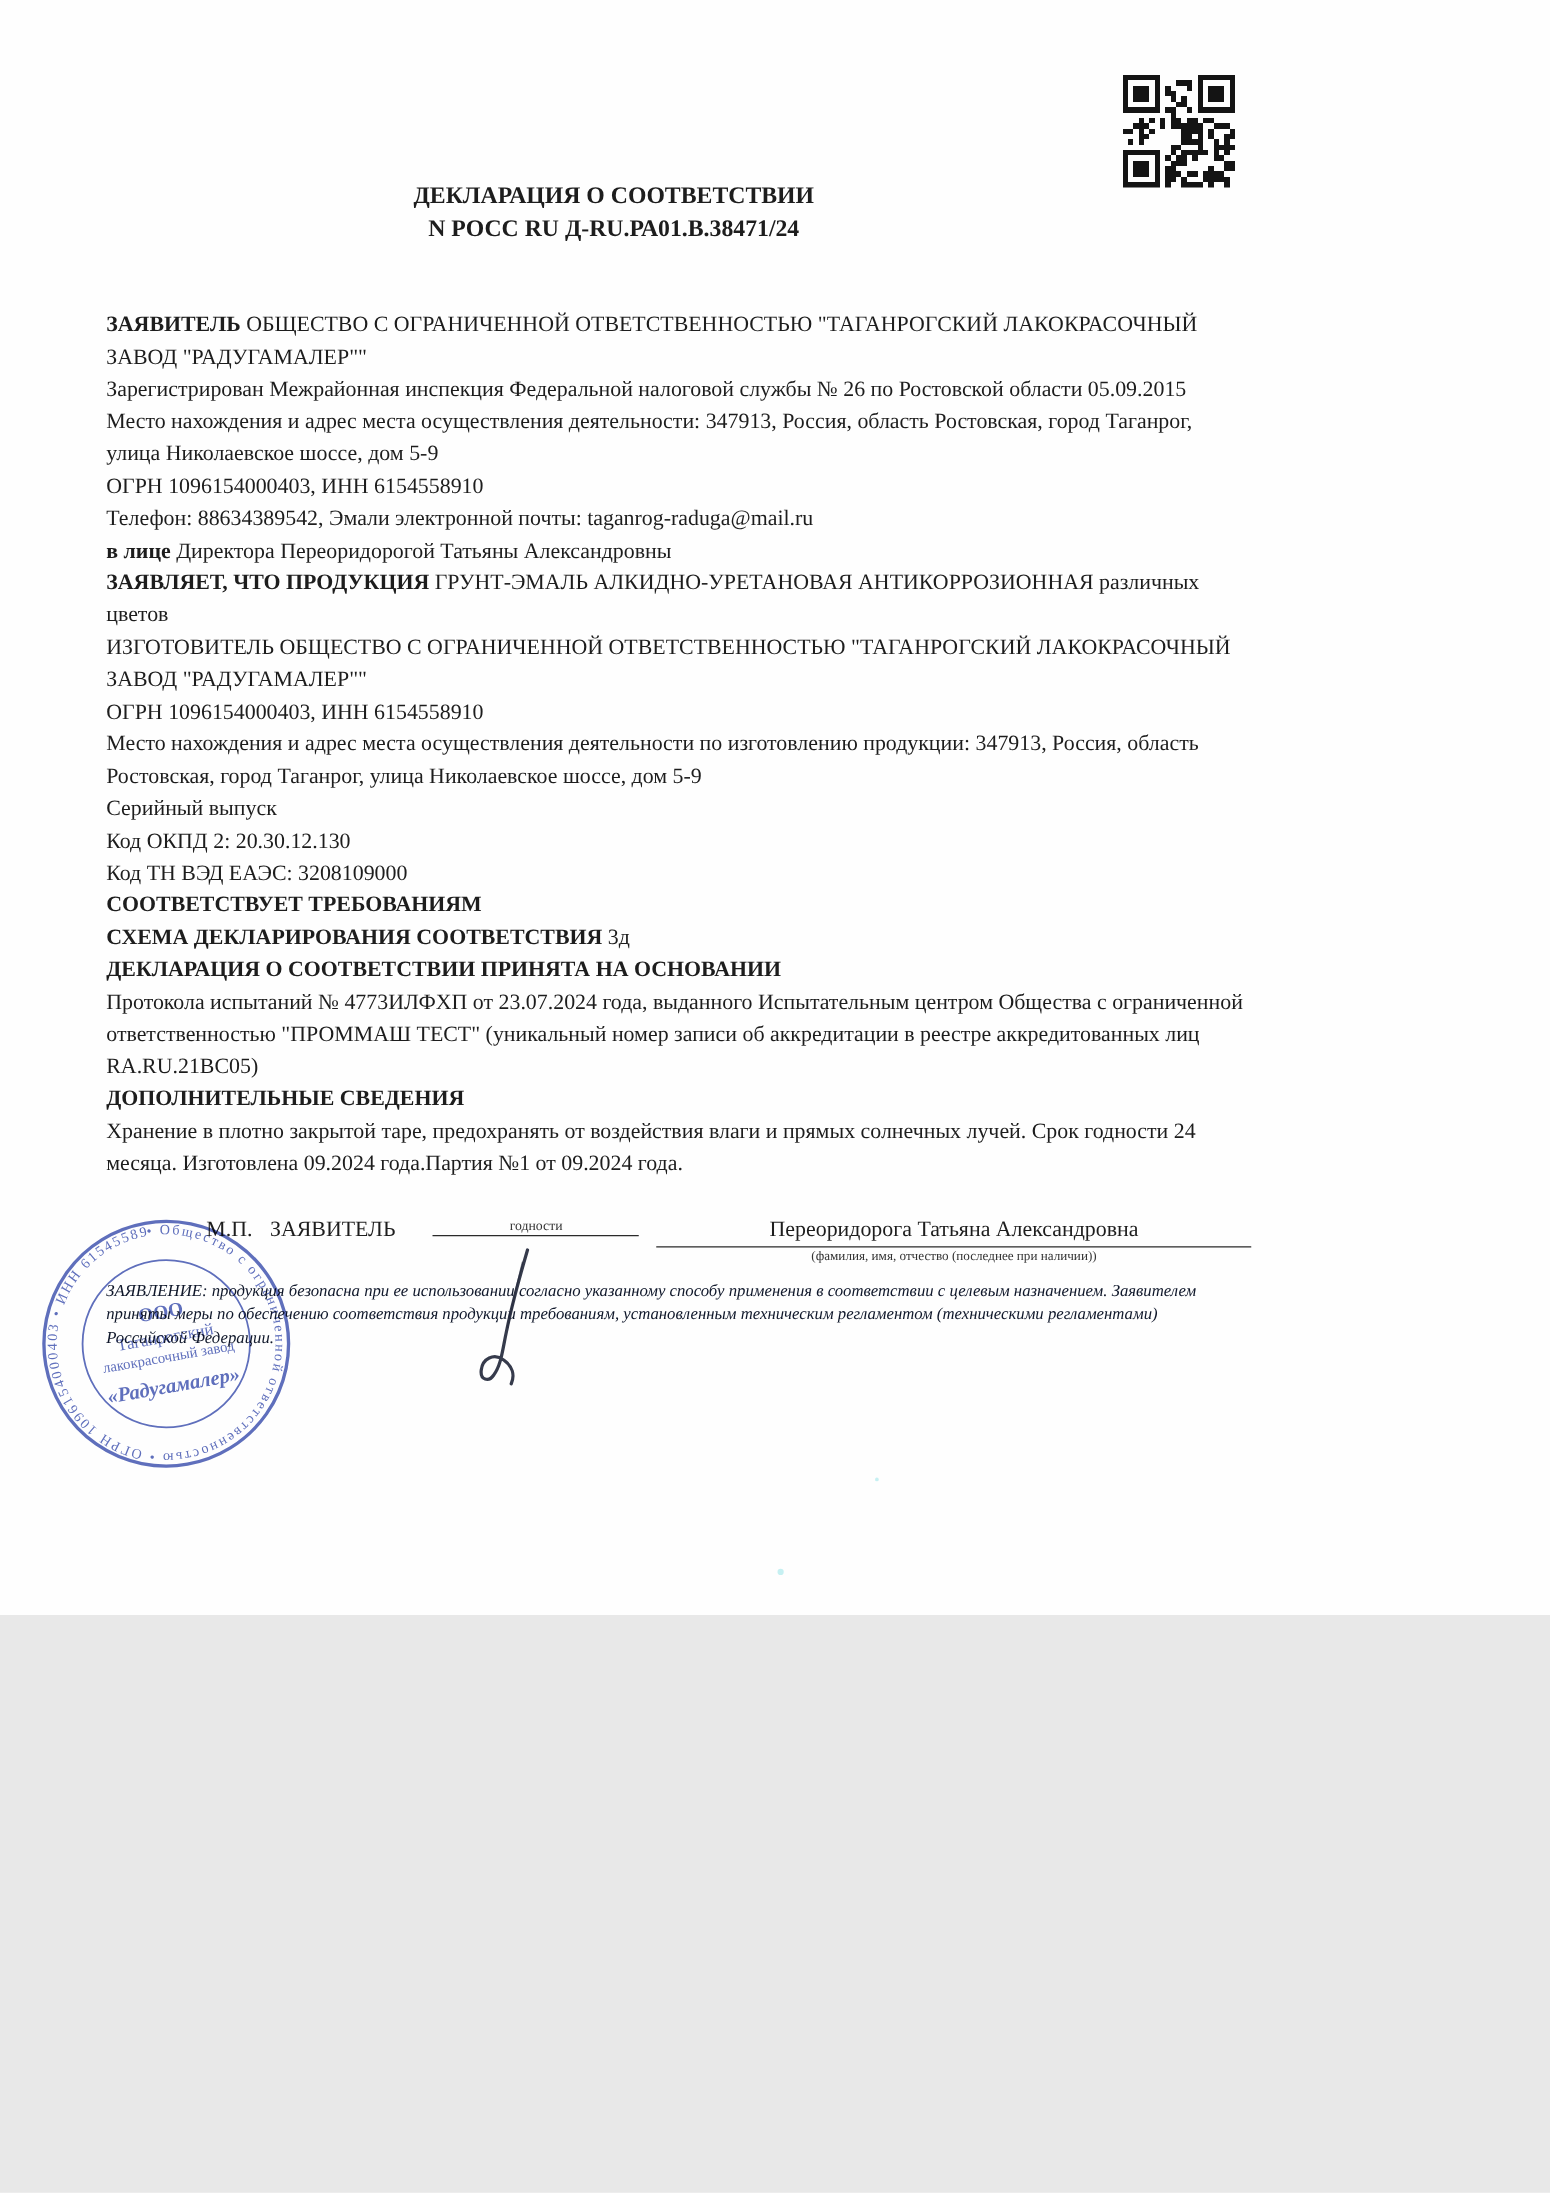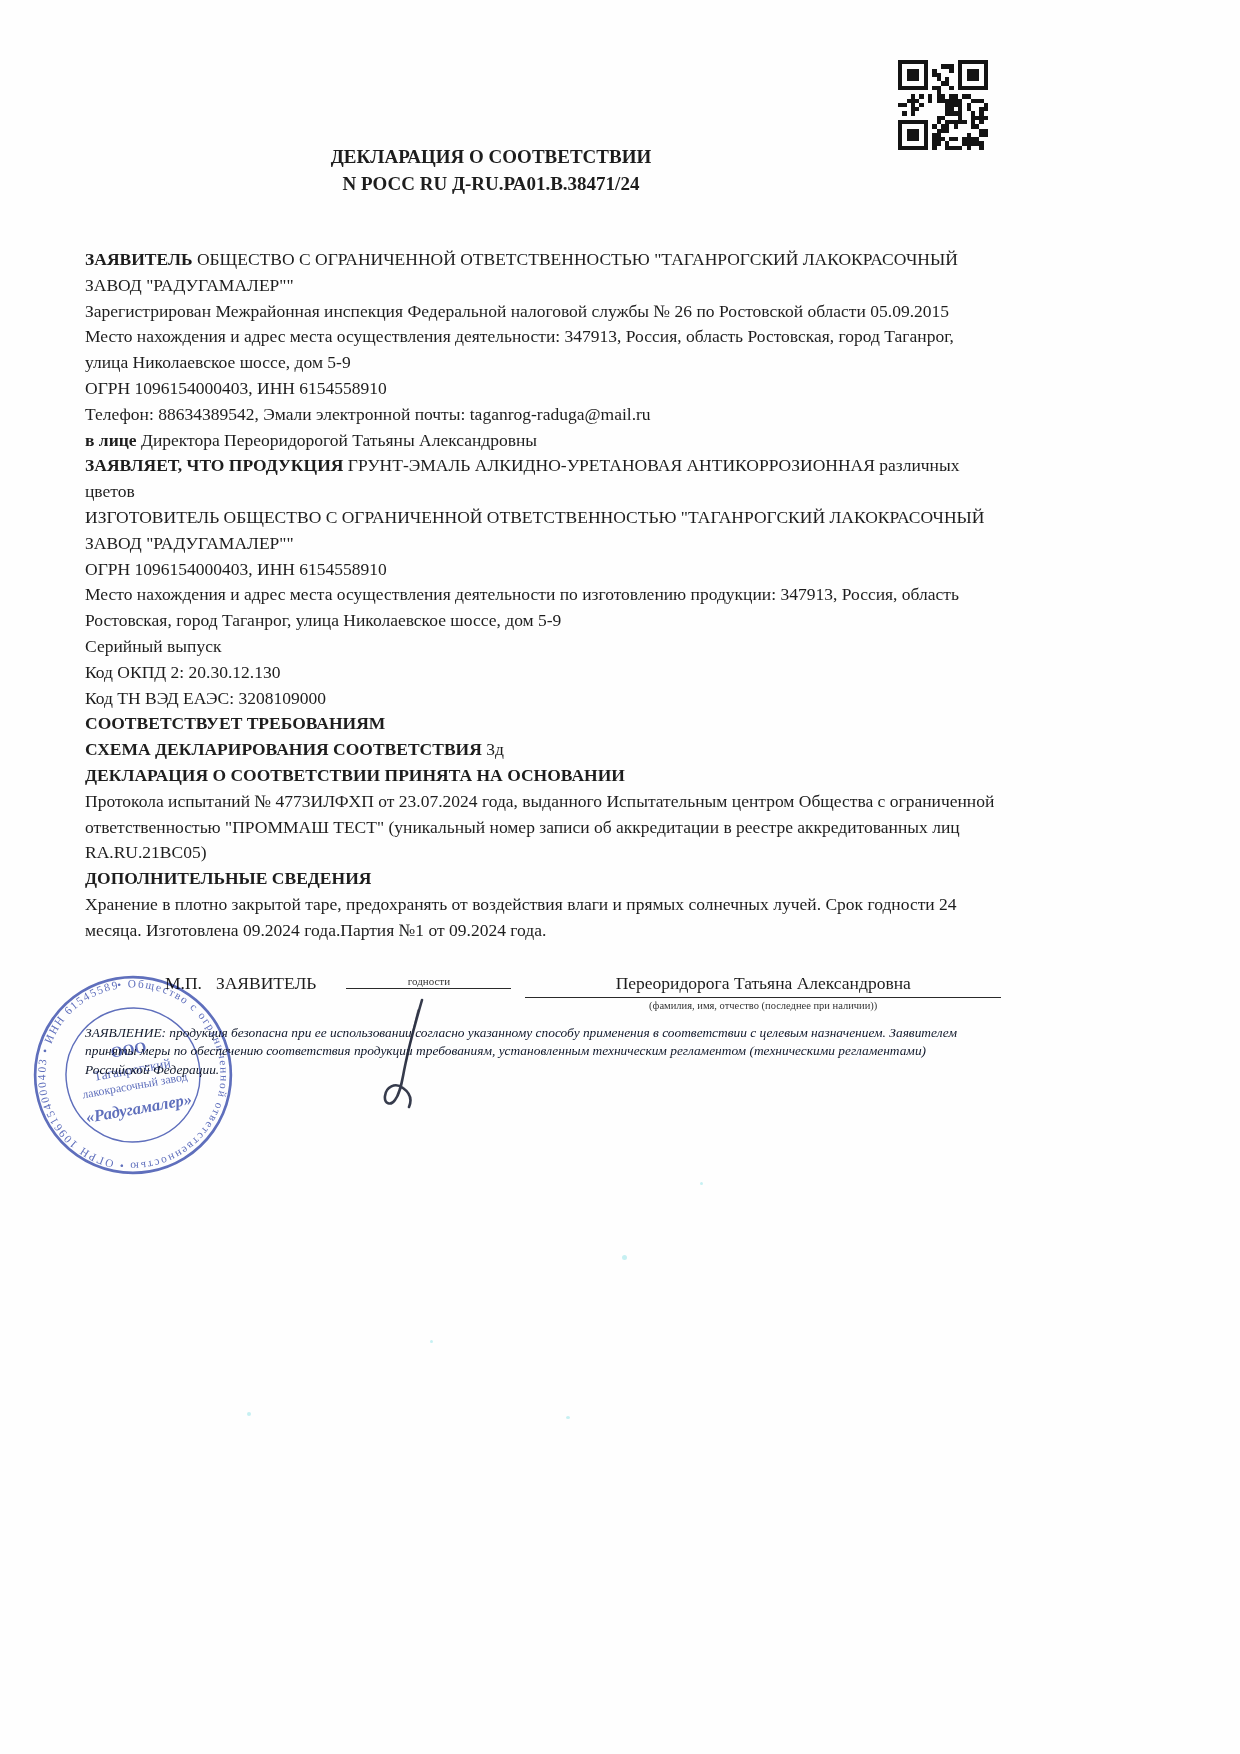--- a/index.html
+++ b/index.html
@@ -1,19 +1,19 @@
 <!DOCTYPE html>
 <html><head>
 <meta charset="utf-8">
 <style>
   * { margin:0; padding:0; box-sizing:border-box; }
   html,body { background:#e8e8e8; }
   body { width:1240px; height:1754px; position:relative;
          font-family:"Liberation Serif","DejaVu Serif",serif; color:#1d1d1d; }
-  .page { position:absolute; left:0; top:0; width:1240px; height:1754px;
+  .page { position:absolute; left:0; top:0; width:1240px; height:1292px;
           background:#fefefe; overflow:hidden; }
 
   
   .qr { position:absolute; left:898px; top:60px; width:90px; height:90px; }
   .qr svg { width:100%; height:100%; shape-rendering:crispEdges; }
 
   
   .title-block { position:absolute; left:85px; top:143px; width:916px;
                  text-align:center; transform:translateX(-52px);
                  font-weight:bold; font-size:19px; line-height:27px; }

